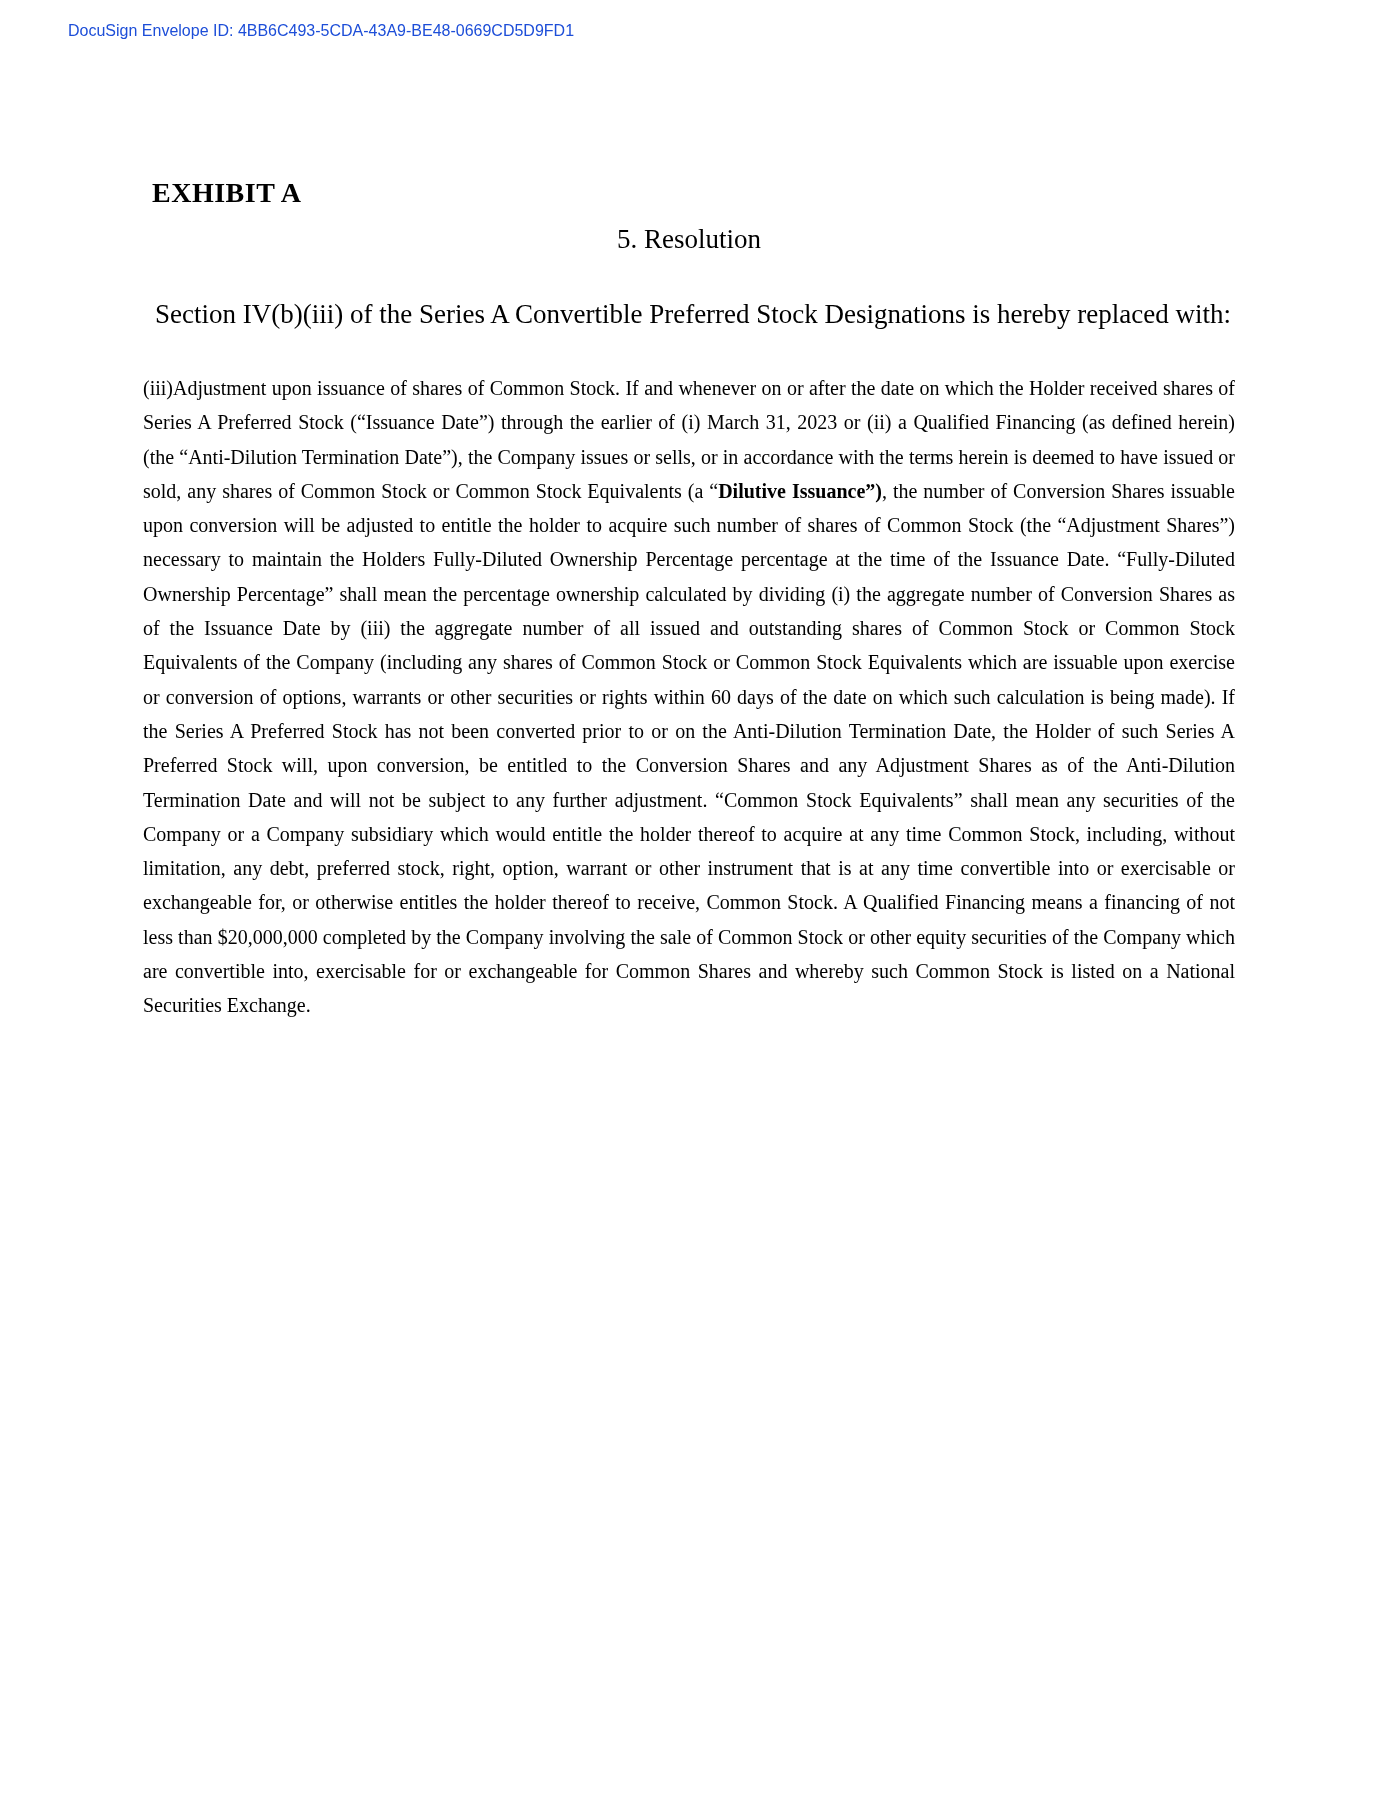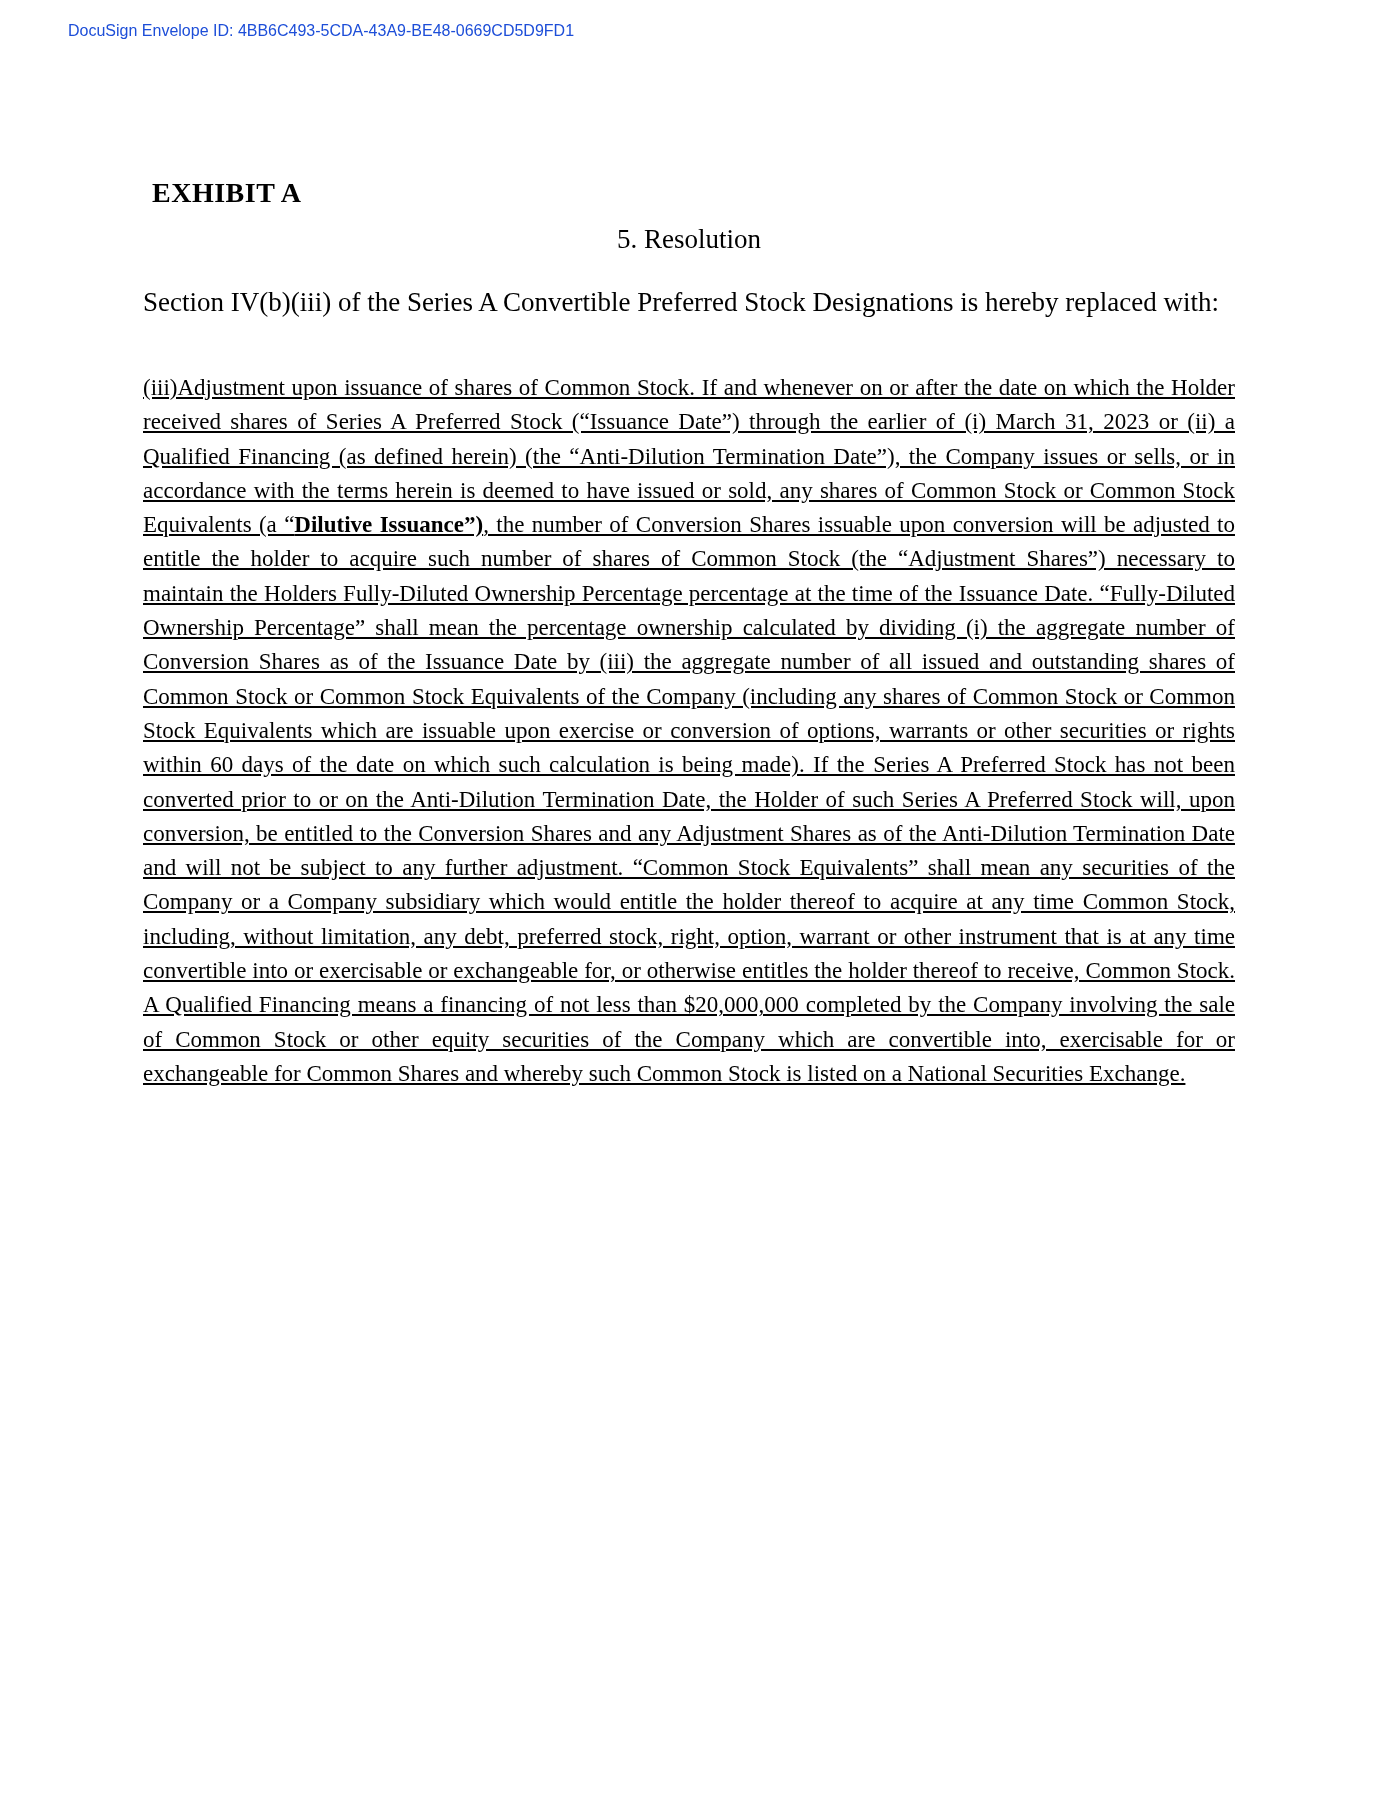--- a/index.html
+++ b/index.html
@@ -55,37 +55,36 @@
     font-family: "Liberation Serif", serif;
     font-weight: normal;
     font-size: 27px;
     line-height: 33px;
   }
   .intro-paragraph {
     position: absolute;
     left: 0;
     top: 285px;
     width: 1092px;
-    margin: 0;
+    margin: 12px;
     font-size: 27px;
     line-height: 35px;
     text-align: left;
   }
   .body-paragraph {
     position: absolute;
     left: 0;
     top: 371px;
     width: 1092px;
     margin: 0;
-    font-size: 23px;
+    font-size: 20px;
     line-height: 34.3px;
     text-align: justify;
     text-align-last: left;
     hyphens: none;
-    text-decoration: underline;
   }
   .bold-run {
     font-weight: bold;
   }
 </style>
 </head>
 <body>
 
 <div class="page">
 

